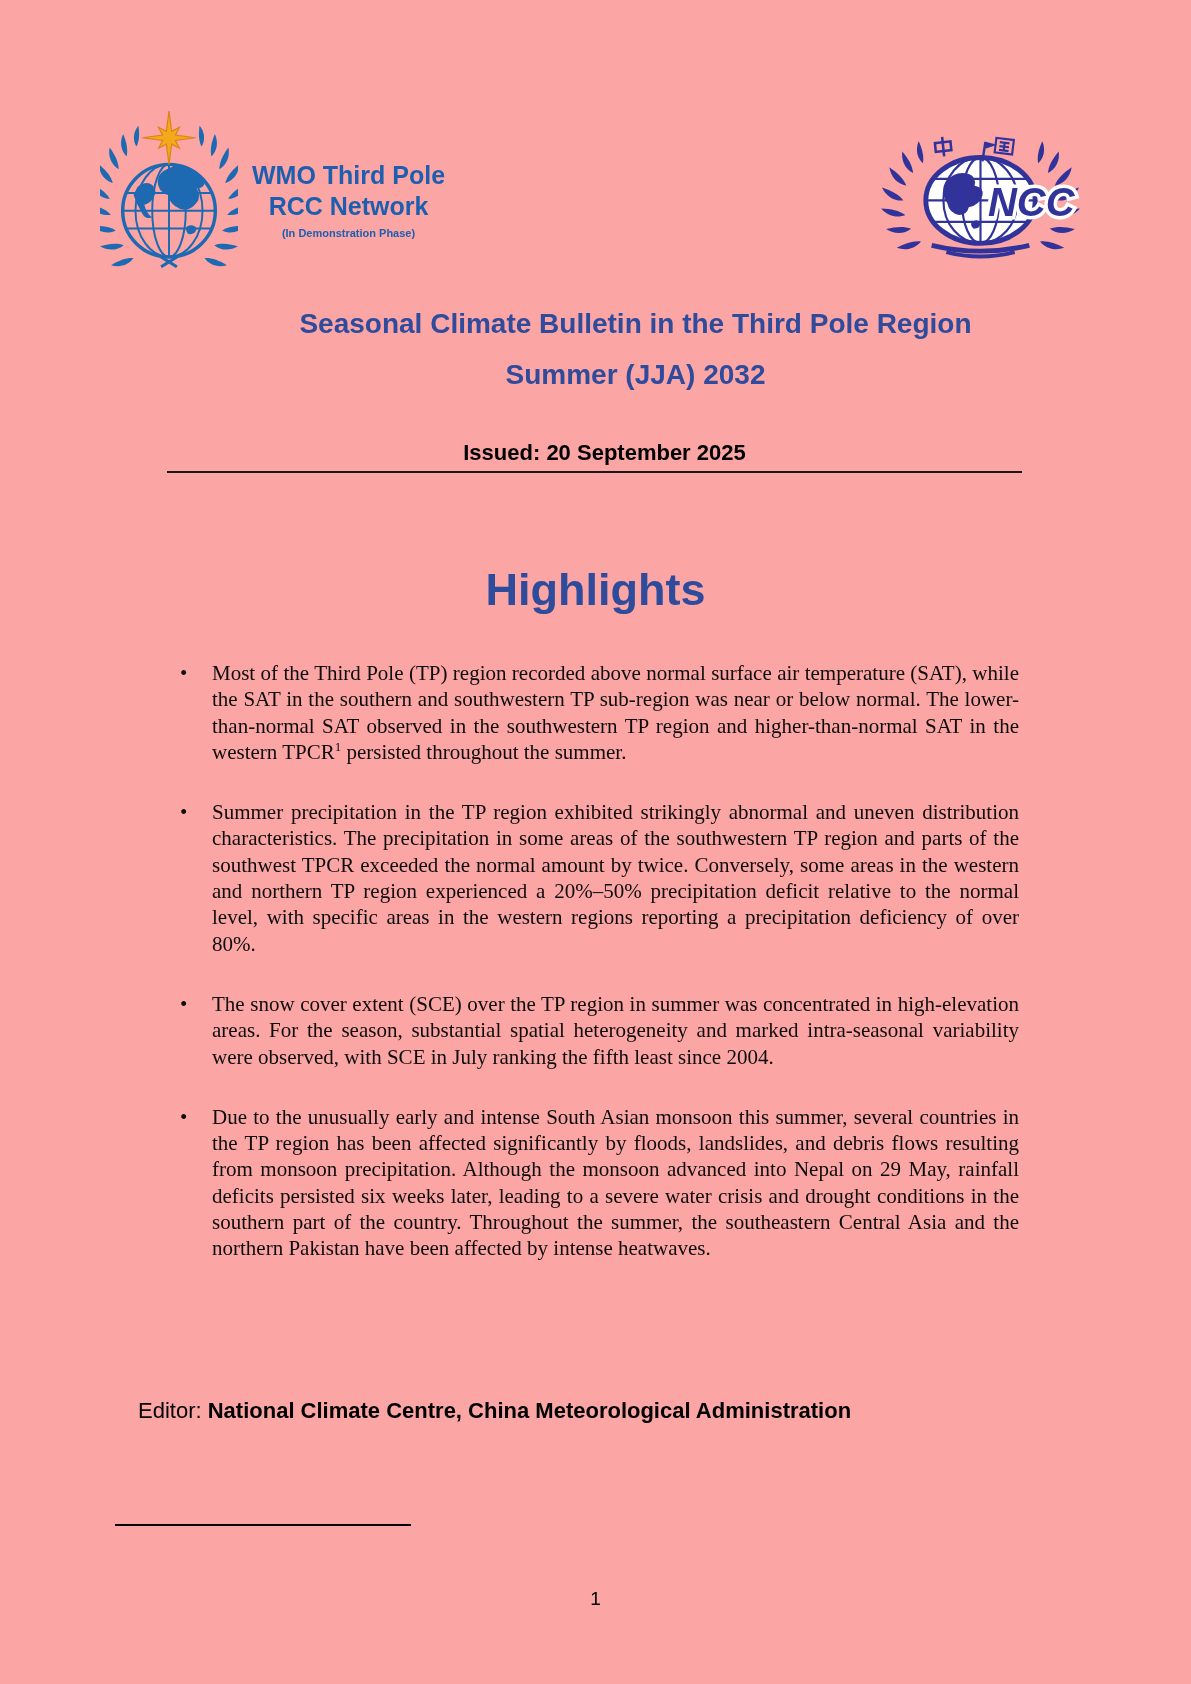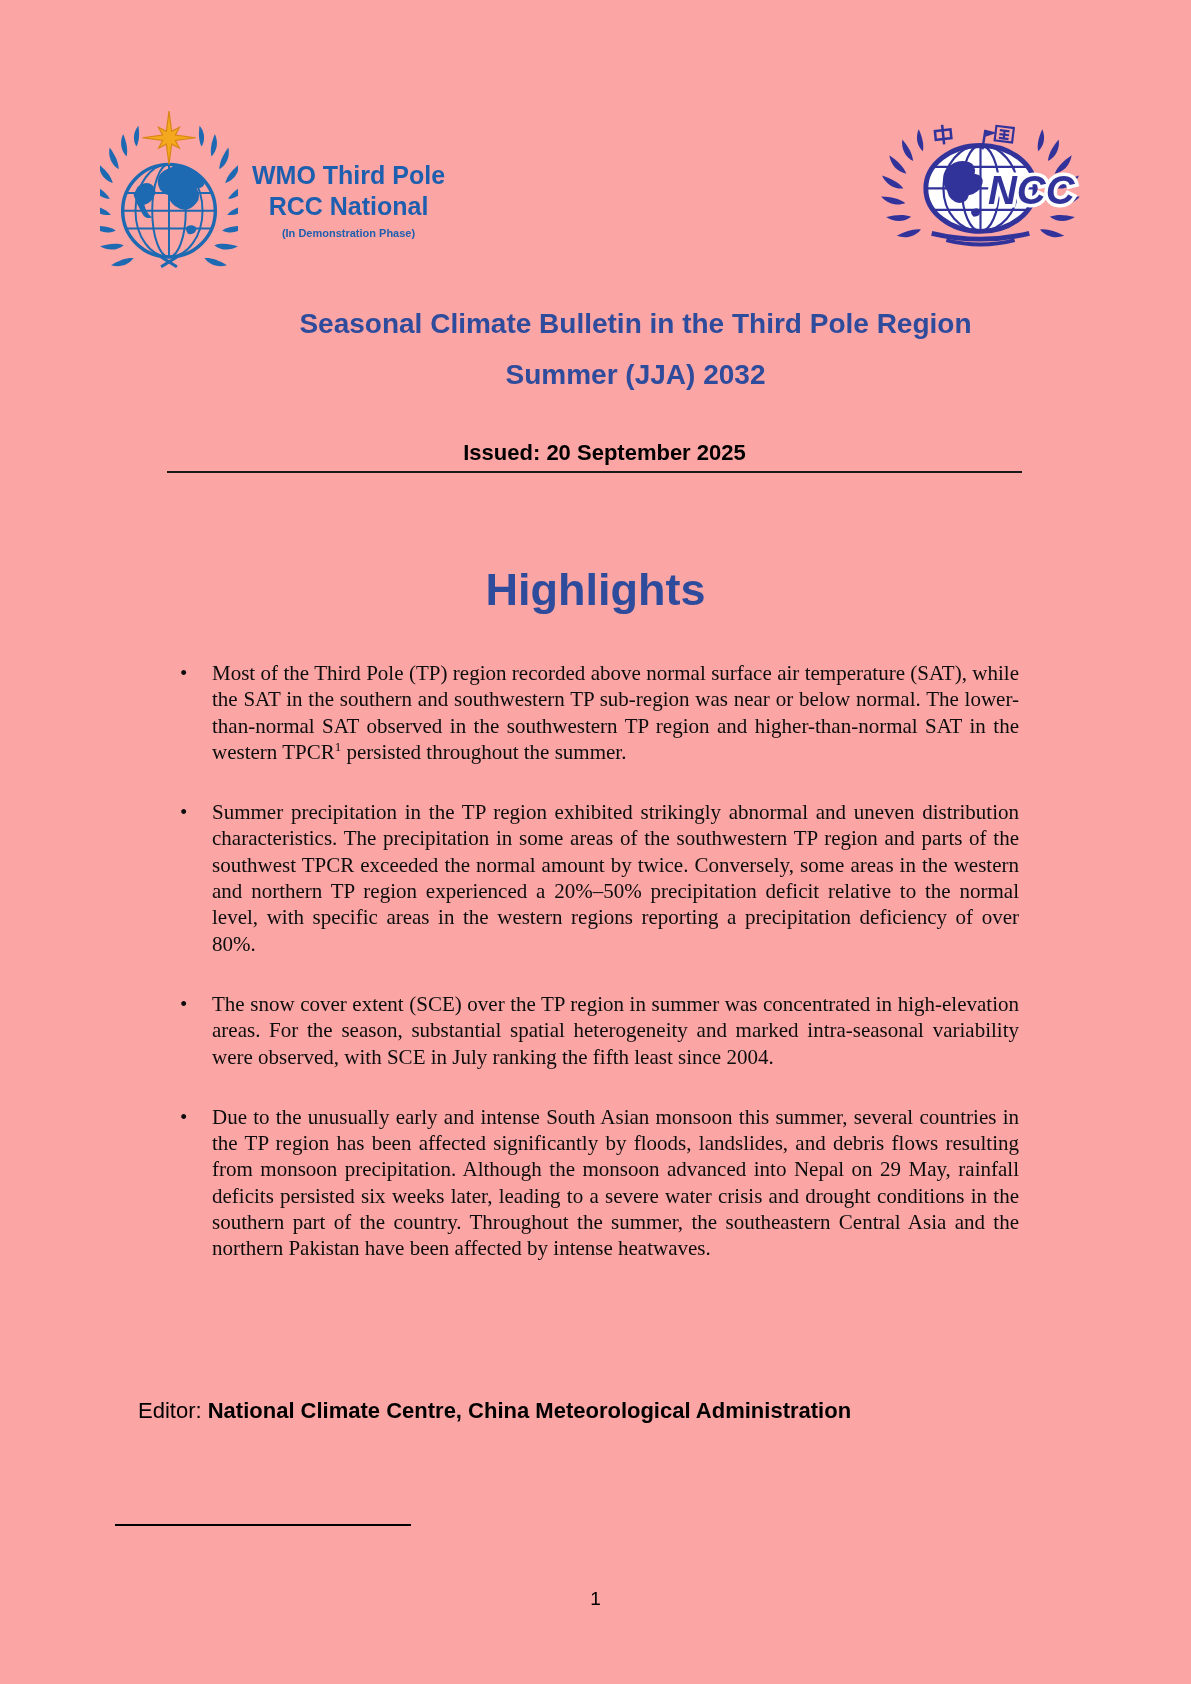--- a/index.html
+++ b/index.html
@@ -7,21 +7,21 @@
     position:relative;width:1191px;height:1684px;background:#fca5a5;
     margin:0 auto;overflow:hidden;
     font-family:"Liberation Sans","DejaVu Sans",sans-serif;color:#000;
   }
   
   .wmo-block{position:absolute;left:100px;top:110px;display:flex;align-items:flex-start;}
   .wmo-emblem{flex:0 0 auto;}
   .wmo-text{margin-left:14px;margin-top:50px;text-align:center;color:#1d5fae;}
   .wmo-line{font-size:25px;font-weight:bold;line-height:31px;white-space:nowrap;}
   .wmo-sub{font-size:11px;font-weight:bold;margin-top:5px;white-space:nowrap;}
-  .ncc-logo{position:absolute;left:878px;top:120px;}
+  .ncc-logo{position:absolute;left:878px;top:132px;}
   
   .title-block{position:absolute;top:306px;left:0;width:100%;text-align:center;
     color:#2e4b9c;font-weight:bold;margin-left:40px;}
   .title-line1{font-size:28px;line-height:36px;}
   .title-line2{font-size:28px;line-height:36px;margin-top:15px;}
   .issued{position:absolute;top:440px;left:0;width:100%;text-align:center;
     font-size:22px;font-weight:bold;color:#000;padding-left:9px;}
   .head-rule{position:absolute;top:471px;left:167px;width:855px;height:0;
     border-top:2.5px solid #1a1a1a;}
   .highlights-heading{position:absolute;top:564px;left:0;width:100%;text-align:center;
@@ -103,21 +103,21 @@
             <use href="#wleaf" transform="translate(37,37) rotate(-42) scale(1.2)"></use>
           </g>
           <path d="M62,149 L78,159 M78,149 L62,159" stroke="#1d6ab2" stroke-width="3" fill="none"></path>
         </g>
 
         <polygon fill="#f3a81d" stroke="#d88514" stroke-width="1.2" points="70,1 72.7,21.5 80.6,17.4 76.5,25.3 97,28 76.5,30.7 80.6,38.6 72.7,34.5 70,55 67.3,34.5 59.4,38.6 63.5,30.7 43,28 63.5,25.3 59.4,17.4 67.3,21.5"></polygon>
       </svg>
     </div>
     <div class="wmo-text">
       <div class="wmo-line">WMO Third Pole</div>
-      <div class="wmo-line">RCC National</div>
+      <div class="wmo-line">RCC Network</div>
       <div class="wmo-sub">(In Demonstration Phase)</div>
     </div>
   </div>
 
   <div class="ncc-logo">
     <svg width="205" height="128" viewBox="0 0 210 131">
       <defs>
         <path id="nleaf" d="M0,0 C1,-6 6,-11 13,-12 C9,-6 5,-2 0,0 Z"></path>
       </defs>
       <g fill="#32339a">

